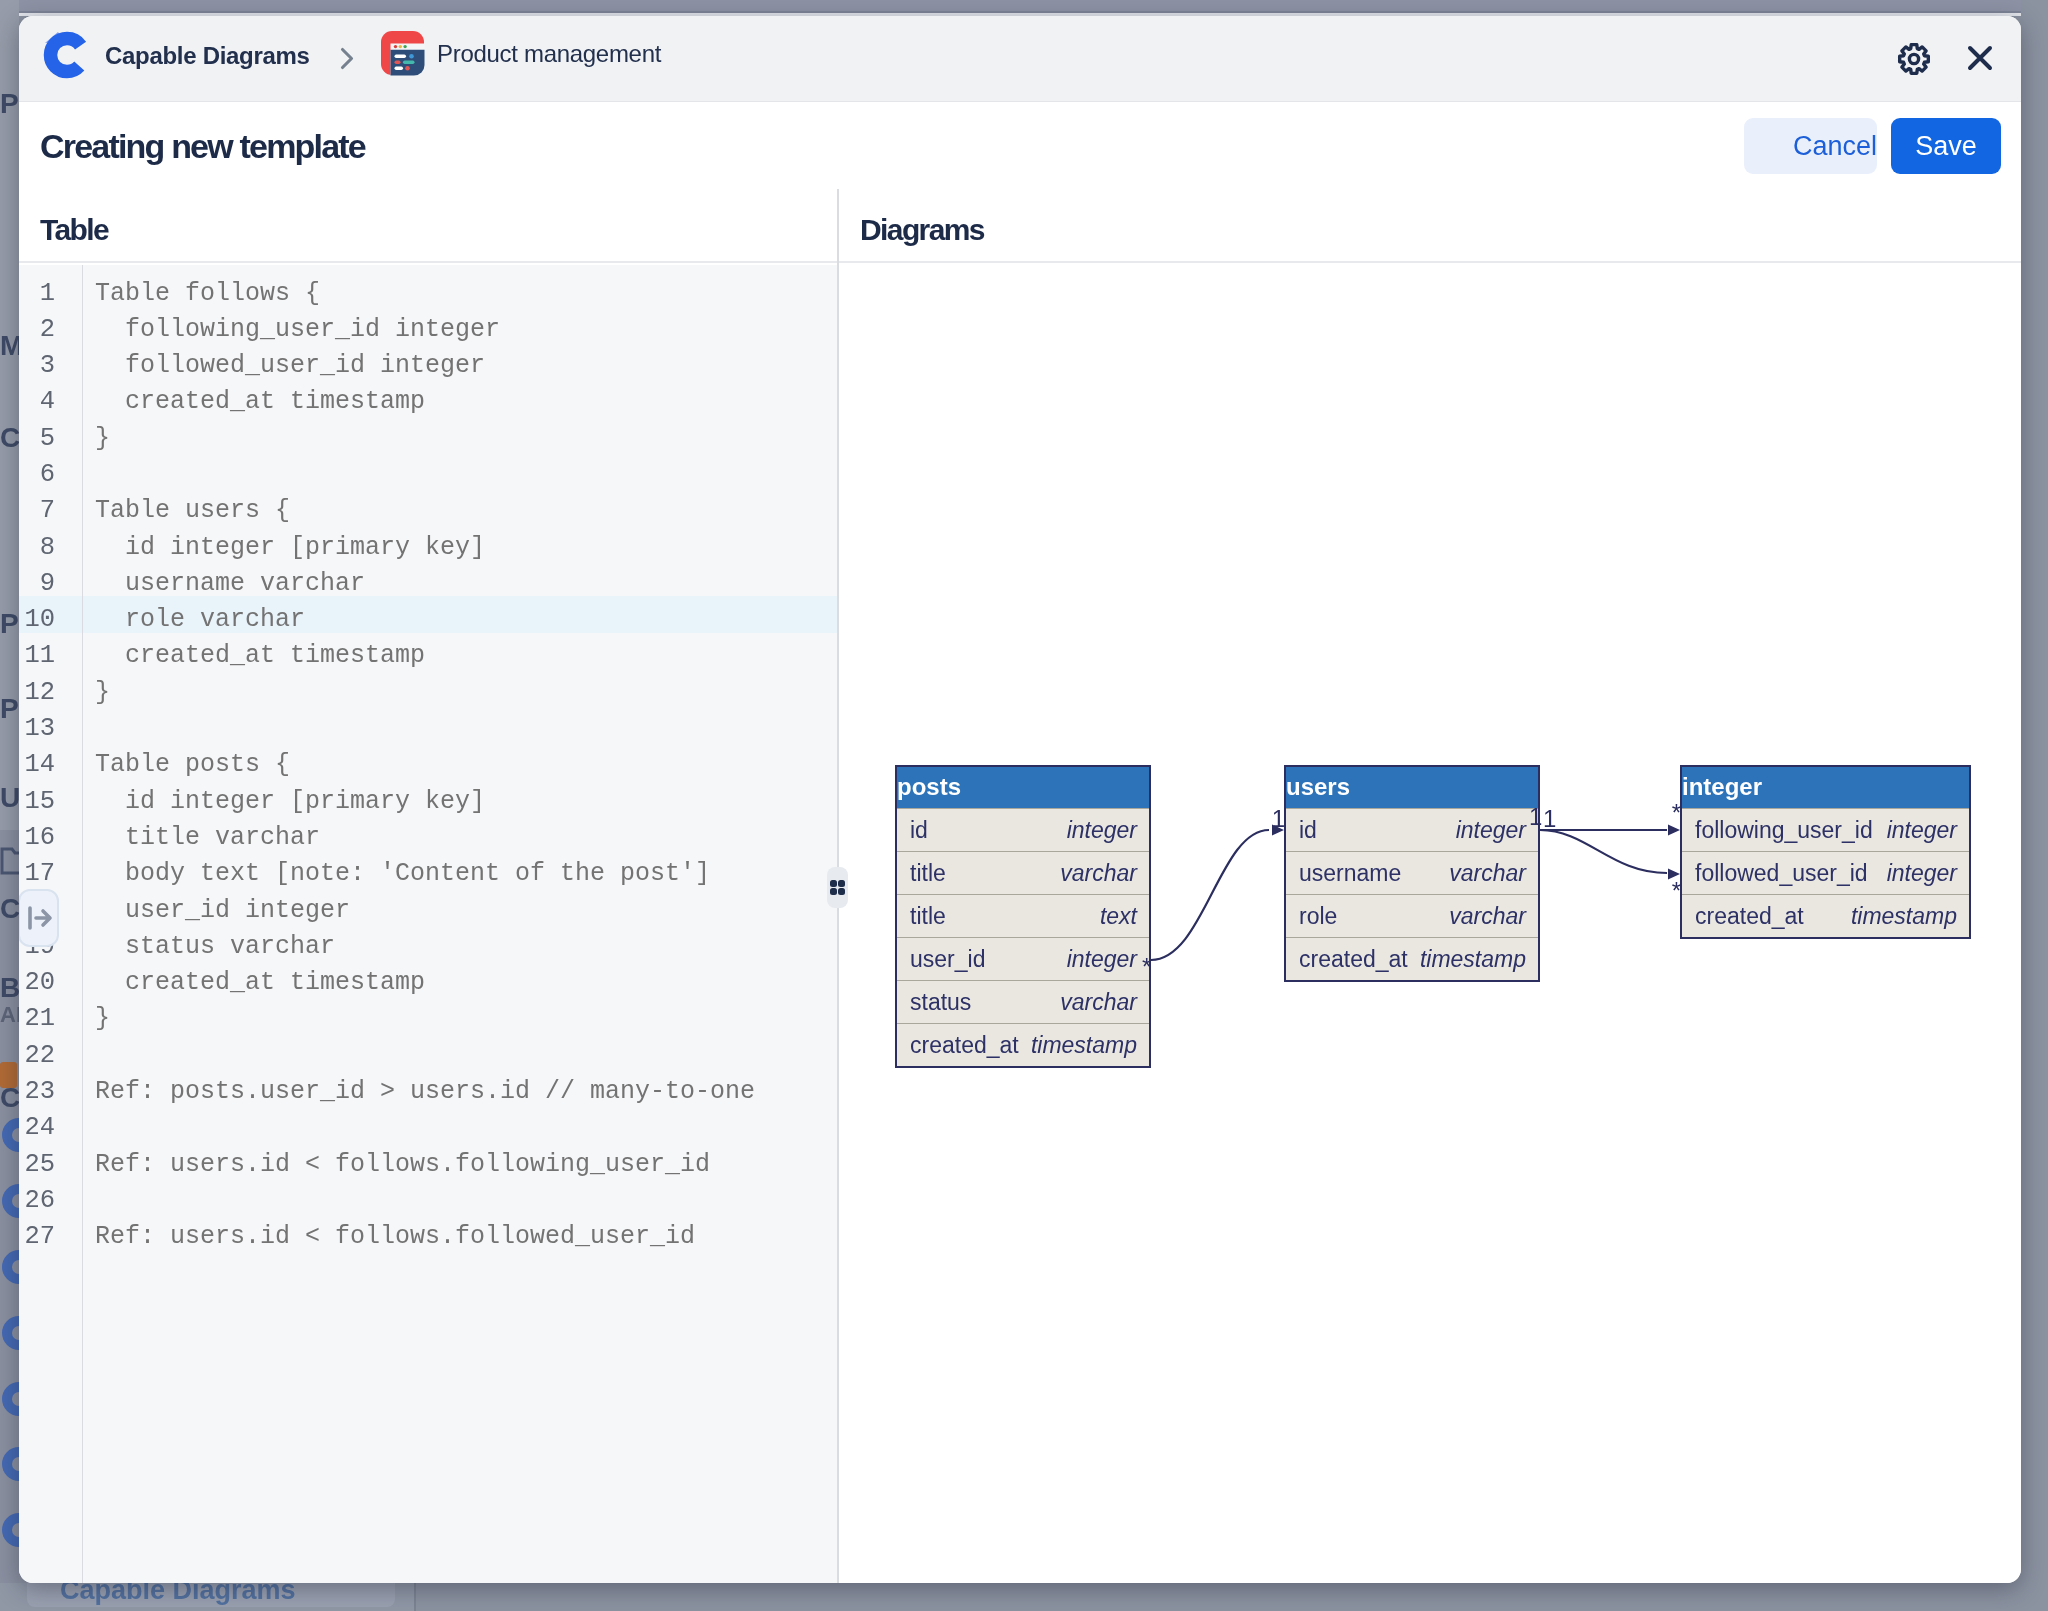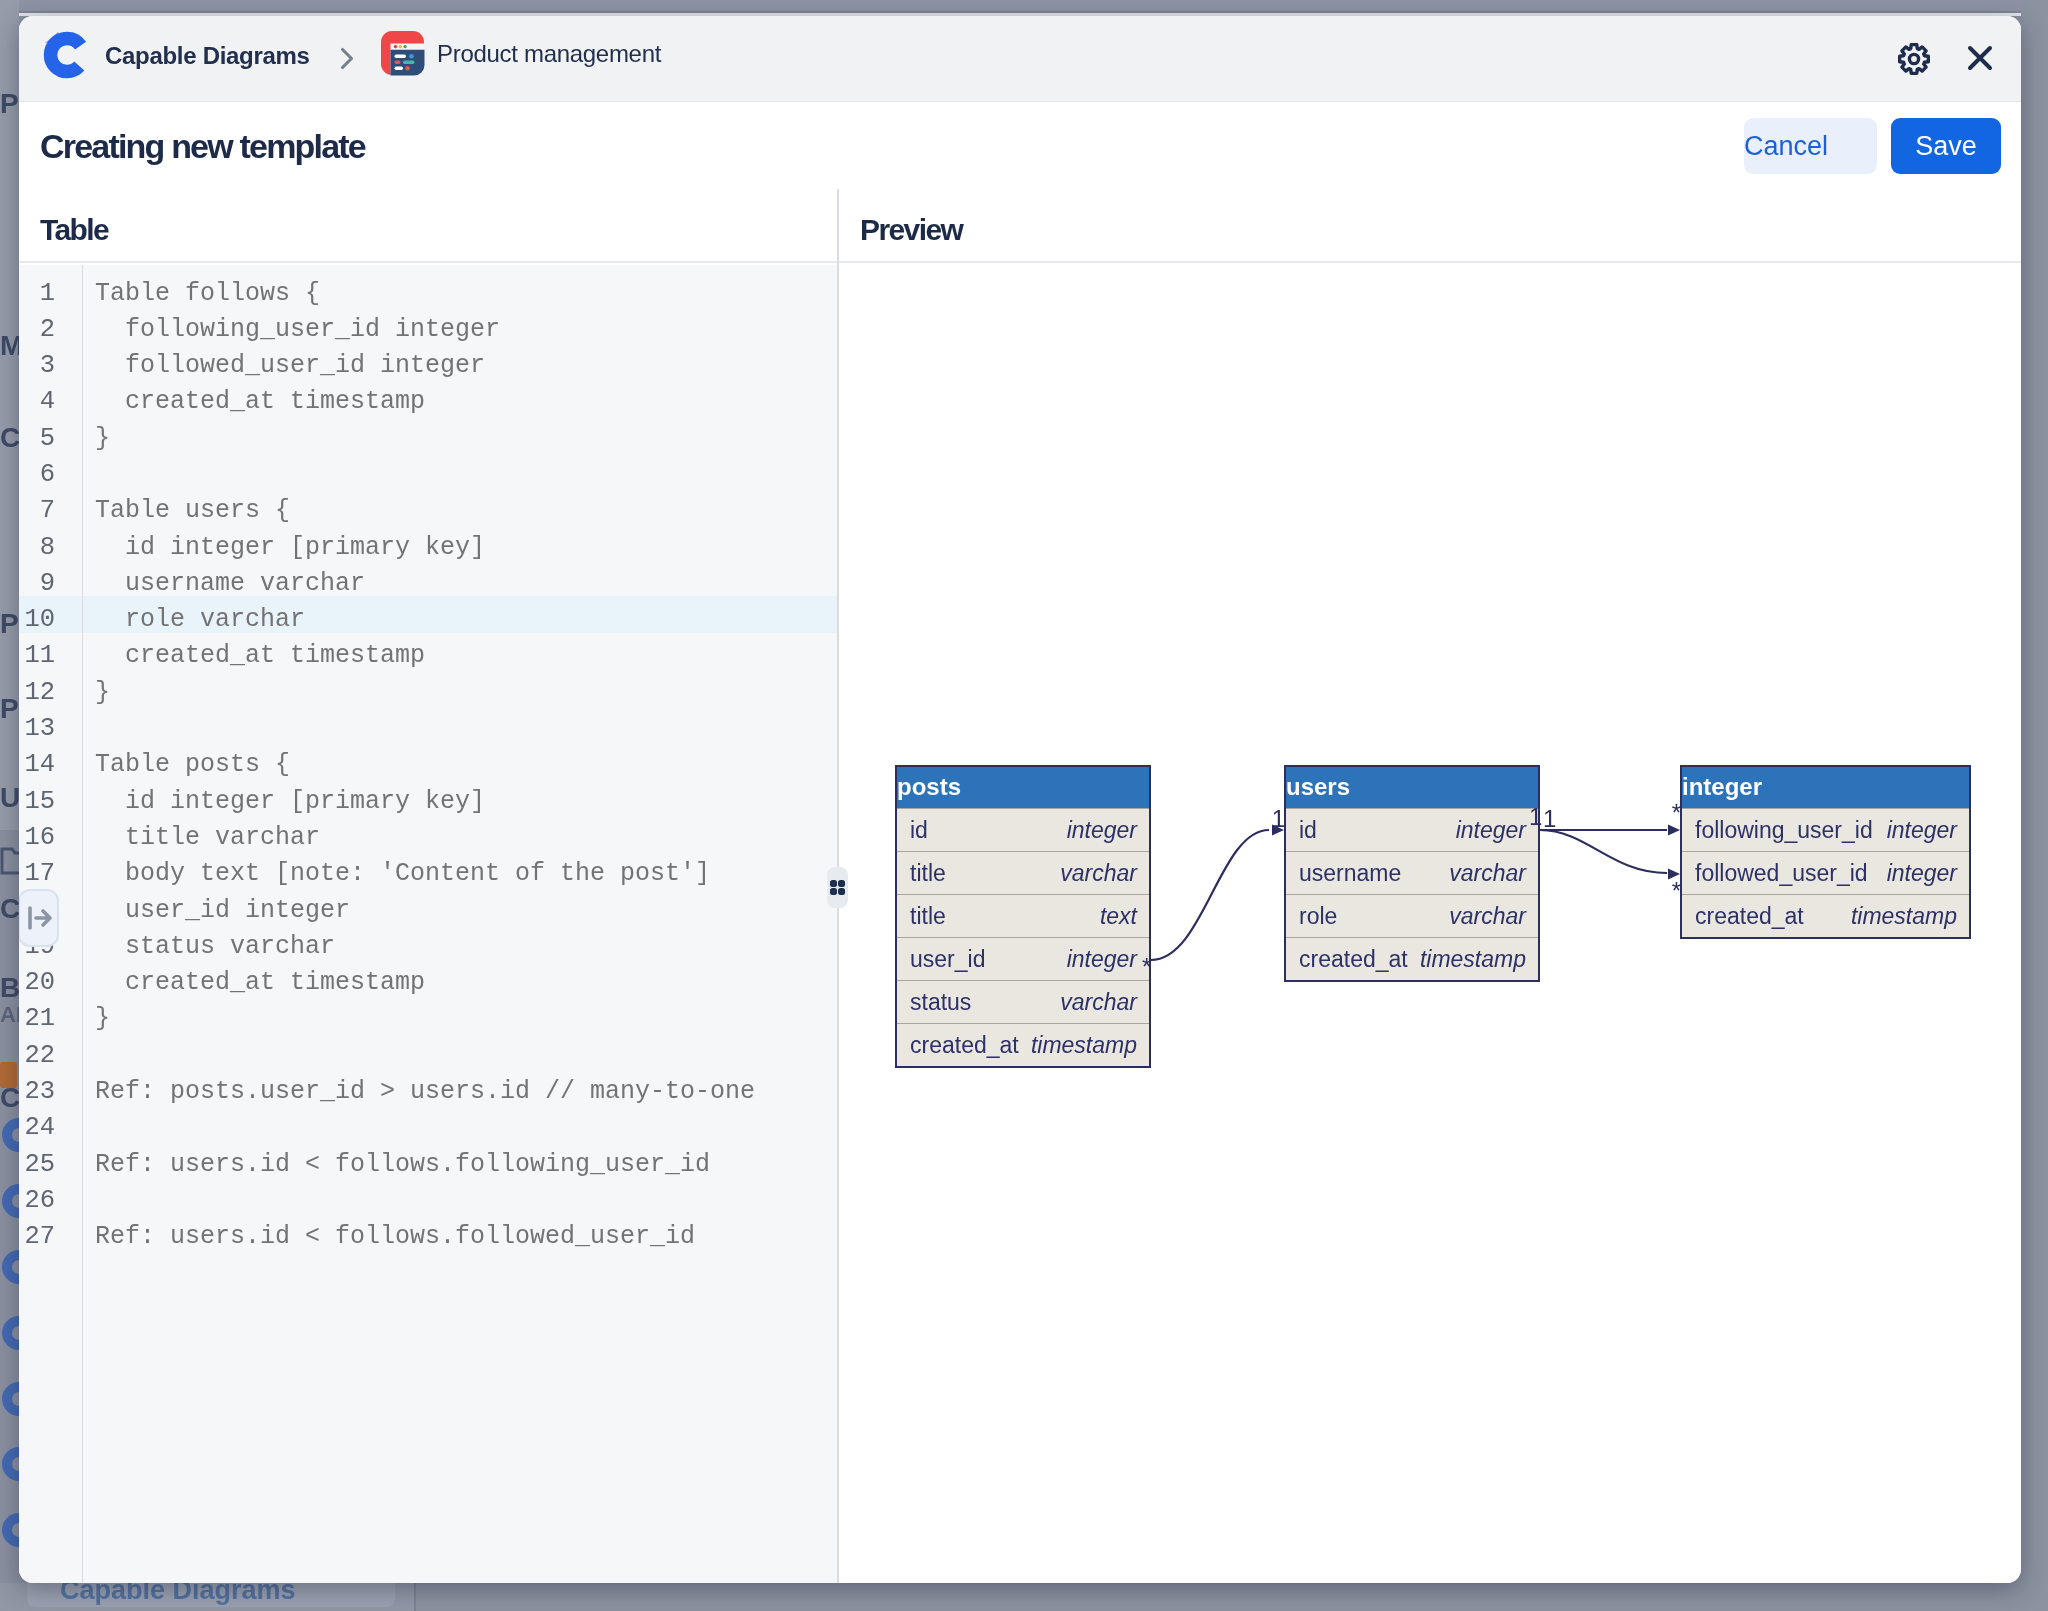--- a/index.html
+++ b/index.html
@@ -10,21 +10,21 @@
 #botstrip{position:absolute;left:0;top:1583px;width:2048px;height:28px;background:#8b92a0}
 .frag{position:absolute;left:0;color:#3e4a66;font-size:28px;font-weight:700;white-space:nowrap}
 .fragsm{position:absolute;left:0;color:#5c6577;font-size:22px;font-weight:700;white-space:nowrap}
 .dimc{position:absolute;left:2px;width:34px;height:34px;border-radius:50%;border:10px solid #3d65b5;border-right-color:transparent;transform:rotate(0deg);opacity:.9}
 #modal{position:absolute;left:19px;top:16px;width:2002px;height:1567px;background:#fff;border-radius:14px;overflow:hidden;box-shadow:0 6px 24px rgba(25,30,48,.38)}
 #topbar{position:absolute;left:0;top:0;width:2002px;height:86px;background:#f1f2f4;border-bottom:1px solid #e3e5e9}
 #crumb1{position:absolute;left:86px;top:26px;font-size:24px;line-height:28px;font-weight:700;color:#22304d;letter-spacing:-0.3px}
 #crumb2{position:absolute;left:418px;top:24px;font-size:24px;line-height:28px;font-weight:400;color:#22304d;letter-spacing:-0.3px}
 #hdr{position:absolute;left:0;top:87px;width:2002px;height:108px;background:#fff;border-bottom:2px solid #e7e9ec}
 #title{position:absolute;left:21px;top:24px;font-size:34px;line-height:38px;font-weight:700;color:#1d2b49;letter-spacing:-1.8px}
-#cancel{position:absolute;left:1725px;top:15px;width:133px;height:56px;border-radius:9px;background:#e9f0fc;color:#1c5fd8;font-size:27px;text-align:left;line-height:56px}
+#cancel{position:absolute;left:1725px;top:15px;width:133px;height:56px;border-radius:9px;background:#e9f0fc;color:#1c5fd8;font-size:27px;text-align:right;line-height:56px}
 #save{position:absolute;left:1872px;top:15px;width:110px;height:56px;border-radius:9px;background:#1266e2;color:#fff;font-size:27px;text-align:center;line-height:56px}
 #tabs{position:absolute;left:0;top:173px;width:2002px;height:74px;background:#fff;border-bottom:2px solid #e7e9ec}
 .tab{position:absolute;top:24px;font-size:30px;line-height:34px;font-weight:700;color:#1d2b49;letter-spacing:-1.6px}
 #editor{position:absolute;left:0;top:249px;width:818px;height:1318px;background:#f6f7f9}
 #gutline{position:absolute;left:63px;top:0;width:1px;height:1318px;background:#d9dbe0}
 #hilite{position:absolute;left:0;top:331px;width:818px;height:37px;background:#e8f3fa}
 #gutter{position:absolute;left:0;top:10.5px;width:36px;text-align:right;font-family:"Liberation Mono",monospace;font-size:25.5px;line-height:36.3px;color:#5f6672}
 #codep{position:absolute;left:76px;top:10.5px;font-family:"Liberation Mono",monospace;font-size:25px;line-height:36.3px;color:#737373;white-space:pre}
 #vdivider{position:absolute;left:818px;top:173px;width:2px;height:1394px;background:#d9dce1}
 #resizer{position:absolute;left:808px;top:851px;width:21px;height:41px;border-radius:8px;background:#e7eaee}
@@ -108,21 +108,21 @@
       <path d="M11 11 L31 31 M31 11 L11 31" stroke="#1f2d4d" stroke-width="4" stroke-linecap="round"></path>
     </svg>
   </div>
   <div id="hdr">
     <div id="title">Creating new template</div>
     <div id="cancel">Cancel</div>
     <div id="save">Save</div>
   </div>
   <div id="tabs">
     <div class="tab" style="left:21px">Table</div>
-    <div class="tab" style="left:841px">Preview</div>
+    <div class="tab" style="left:841px">Diagrams</div>
   </div>
   <div id="editor">
     <div id="hilite"></div>
     <div id="gutline"></div>
     <pre id="gutter">1
 2
 3
 4
 5
 6

